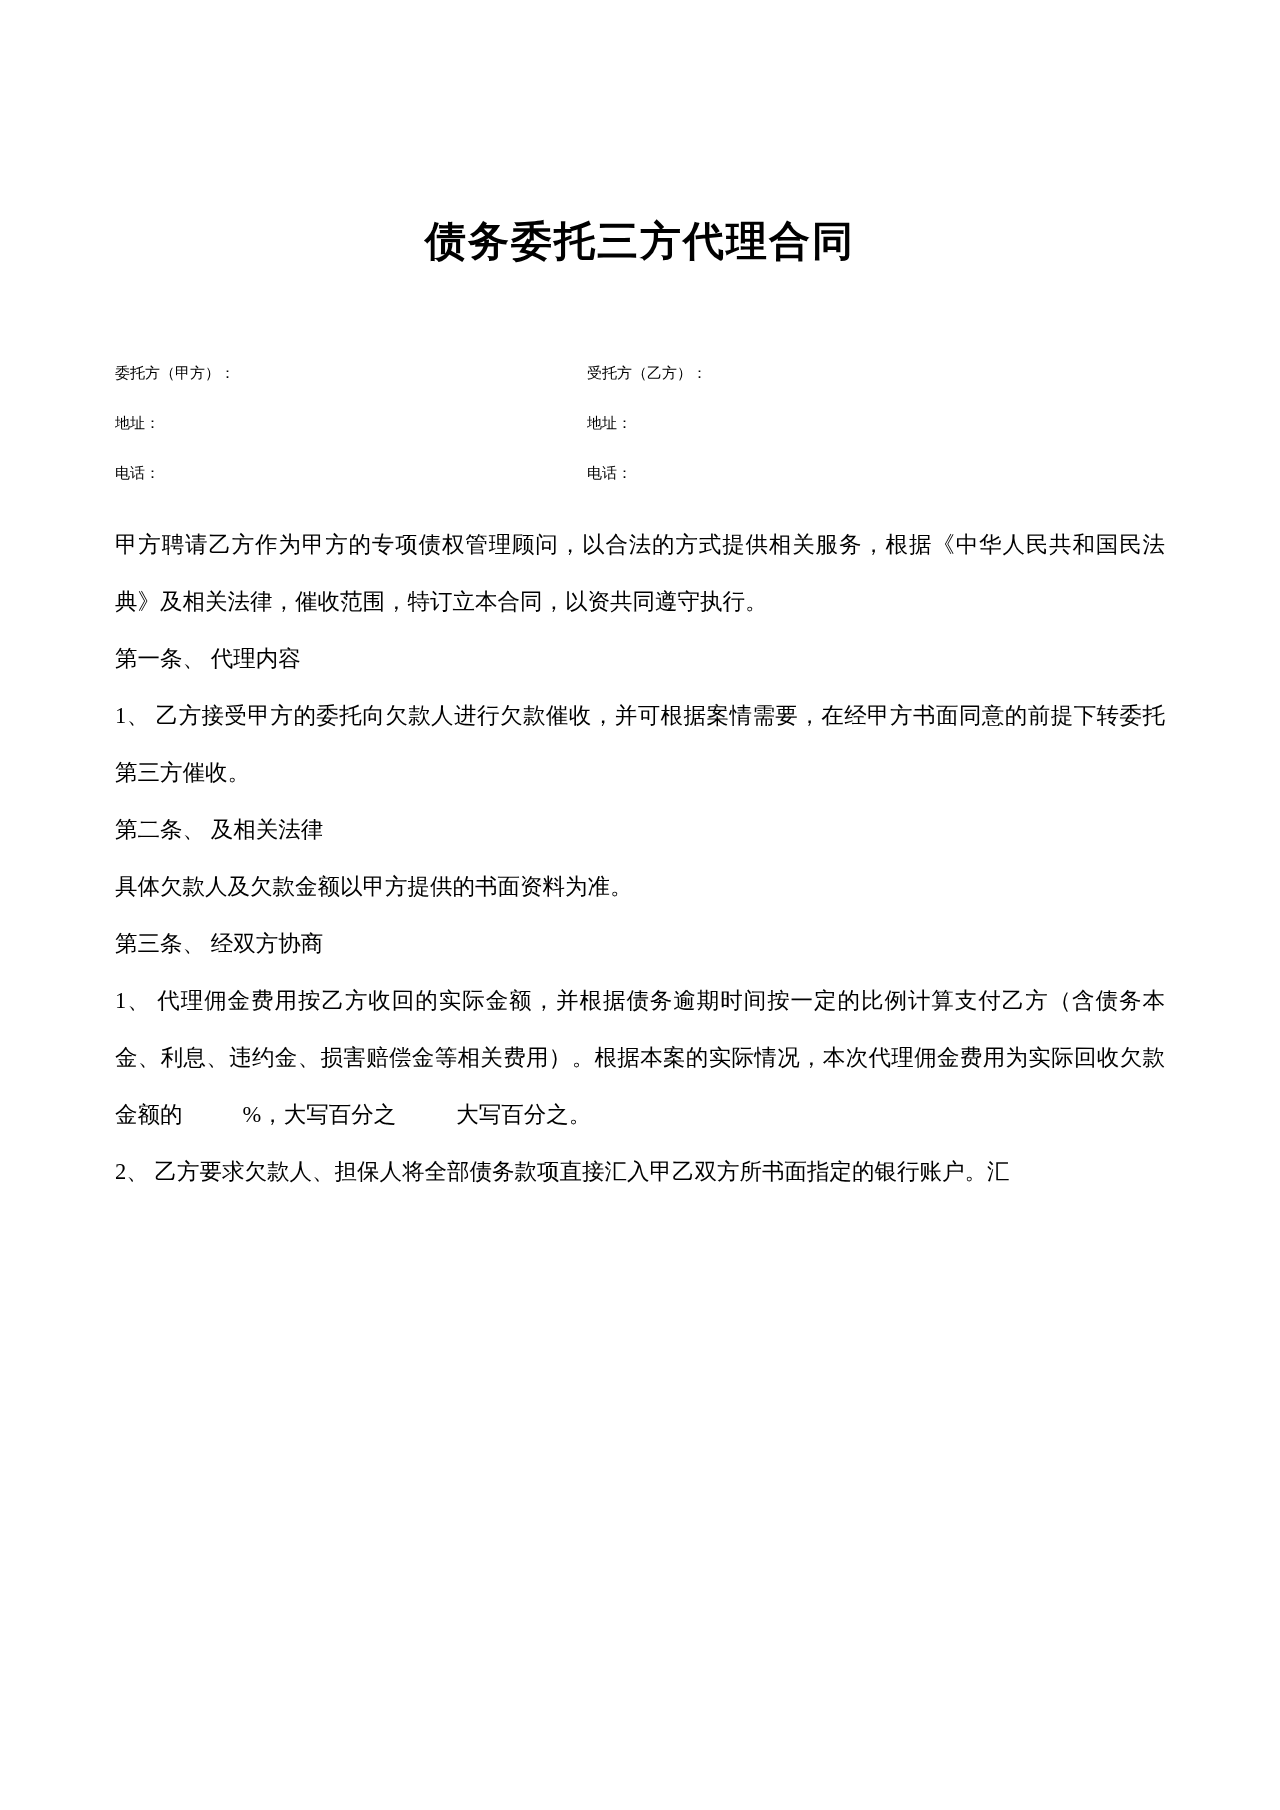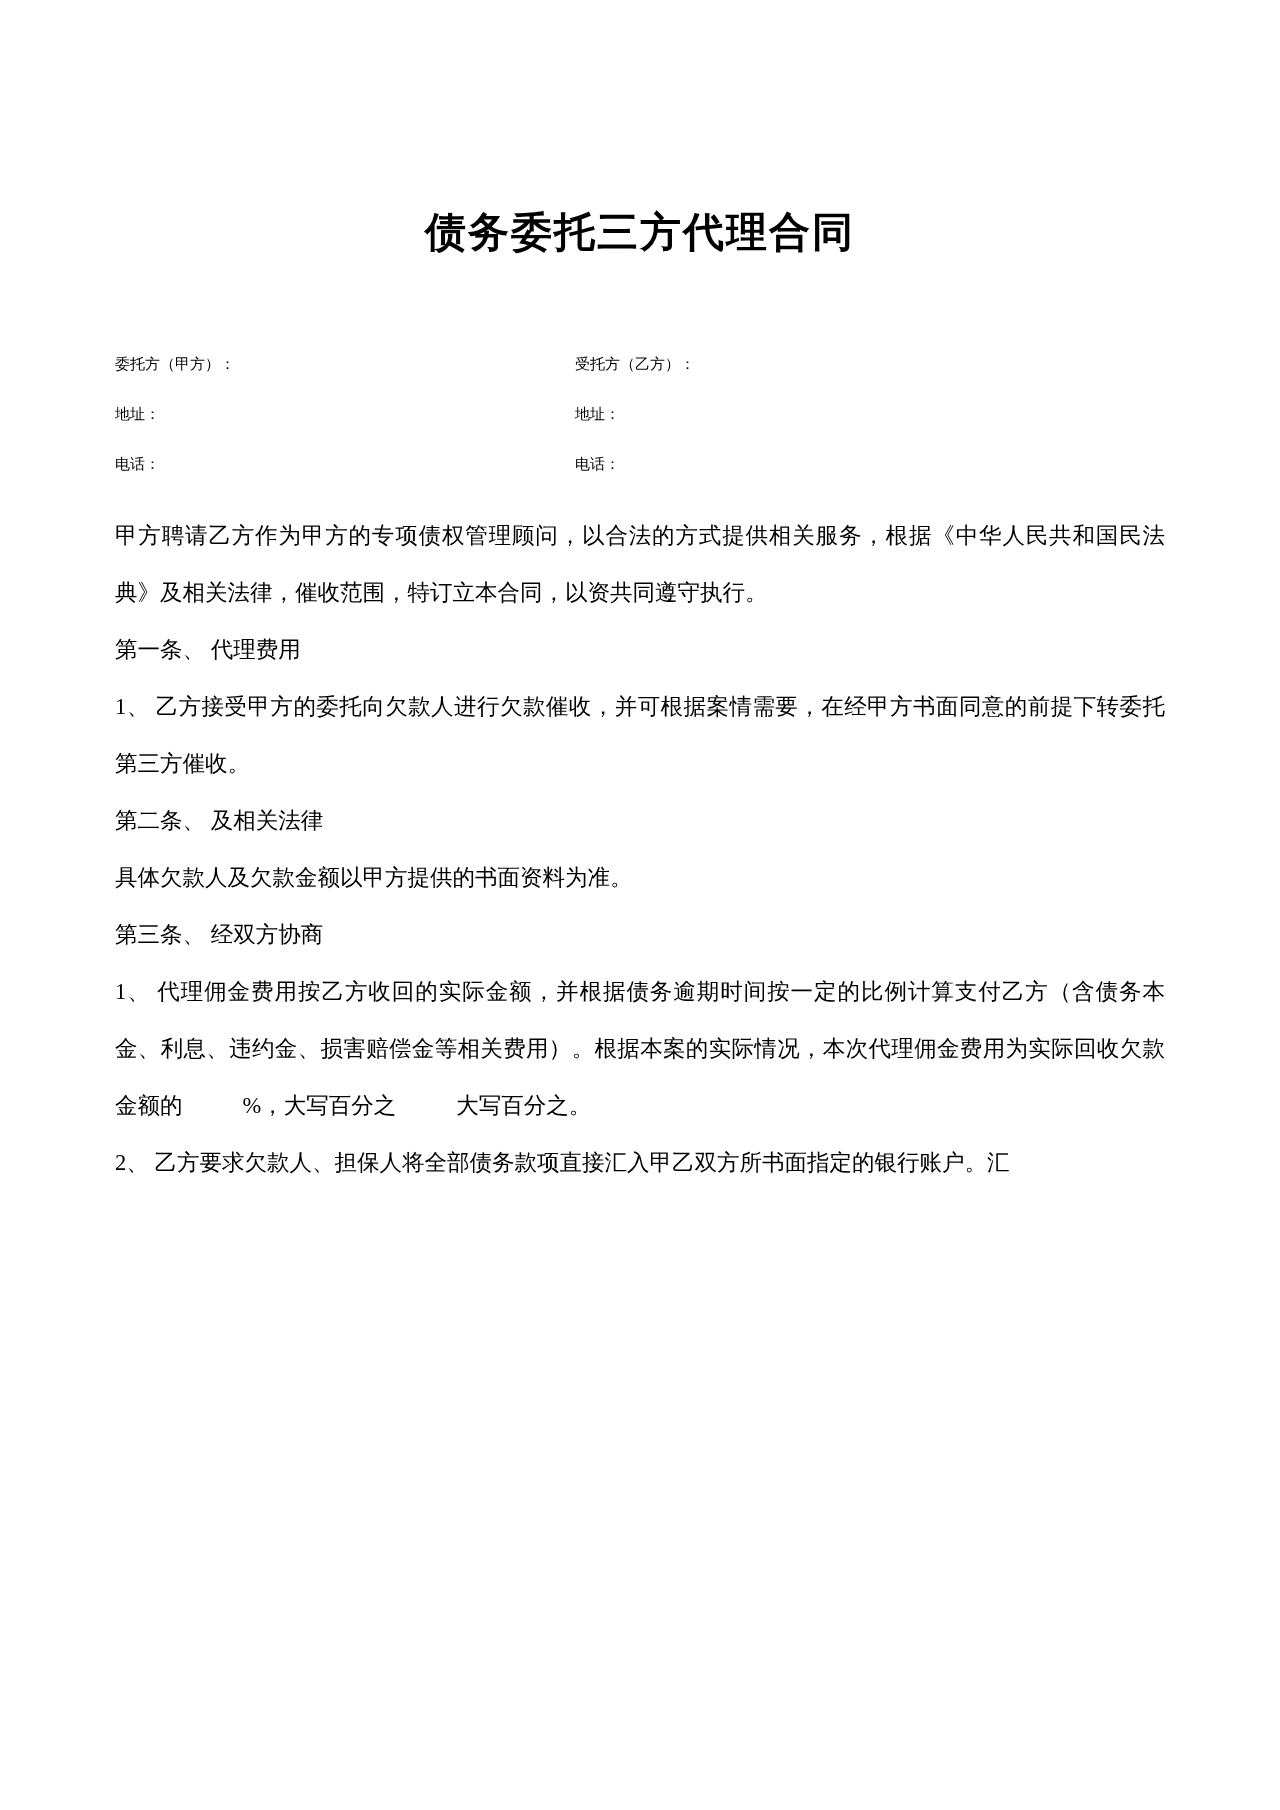--- a/index.html
+++ b/index.html
@@ -20,39 +20,40 @@
     background: #ffffff;
     box-sizing: border-box;
     padding: 0 115px;
   }
   .doc-title {
     text-align: center;
     font-family: "DejaVu Sans", "Liberation Sans", sans-serif;
     font-weight: bold;
     font-size: 41px;
     letter-spacing: 2px;
-    margin: 3px;
+    margin: 12px;
     padding-top: 205px;
     line-height: 1.2;
   }
   .party-block {
     margin-top: 100px;
   }
   .party-row {
     display: flex;
     font-size: 15px;
     line-height: 1.0;
     margin-bottom: 35px;
   }
   .party-col-a {
     width: 460px;
     flex: 0 0 460px;
   }
   .party-col-b {
     flex: 1 1 auto;
+    margin-left: 12px;
   }
   .body-text {
     font-size: 22.5px;
     line-height: 57px;
     text-align: justify;
     text-justify: inter-ideograph;
   }
   .body-text p {
     margin: 0;
     padding: 0;
@@ -82,21 +83,21 @@
     <div class="party-row">
       <div class="party-col-a">电话：</div>
       <div class="party-col-b">电话：</div>
     </div>
   </div>
 
   <div class="body-text">
 
     <p>甲方聘请乙方作为甲方的专项债权管理顾问，以合法的方式提供相关服务，根据《中华人民共和国民法典》及相关法律，催收范围，特订立本合同，以资共同遵守执行。</p>
 
-    <p>第一条、 代理费用</p>
+    <p>第一条、 代理内容</p>
 
     <p>1、 乙方接受甲方的委托向欠款人进行欠款催收，并可根据案情需要，在经甲方书面同意的前提下转委托第三方催收。</p>
 
 
     <p>第二条、 及相关法律</p>
 
     <p>具体欠款人及欠款金额以甲方提供的书面资料为准。</p>
 
     <p>第三条、 经双方协商</p>
 

